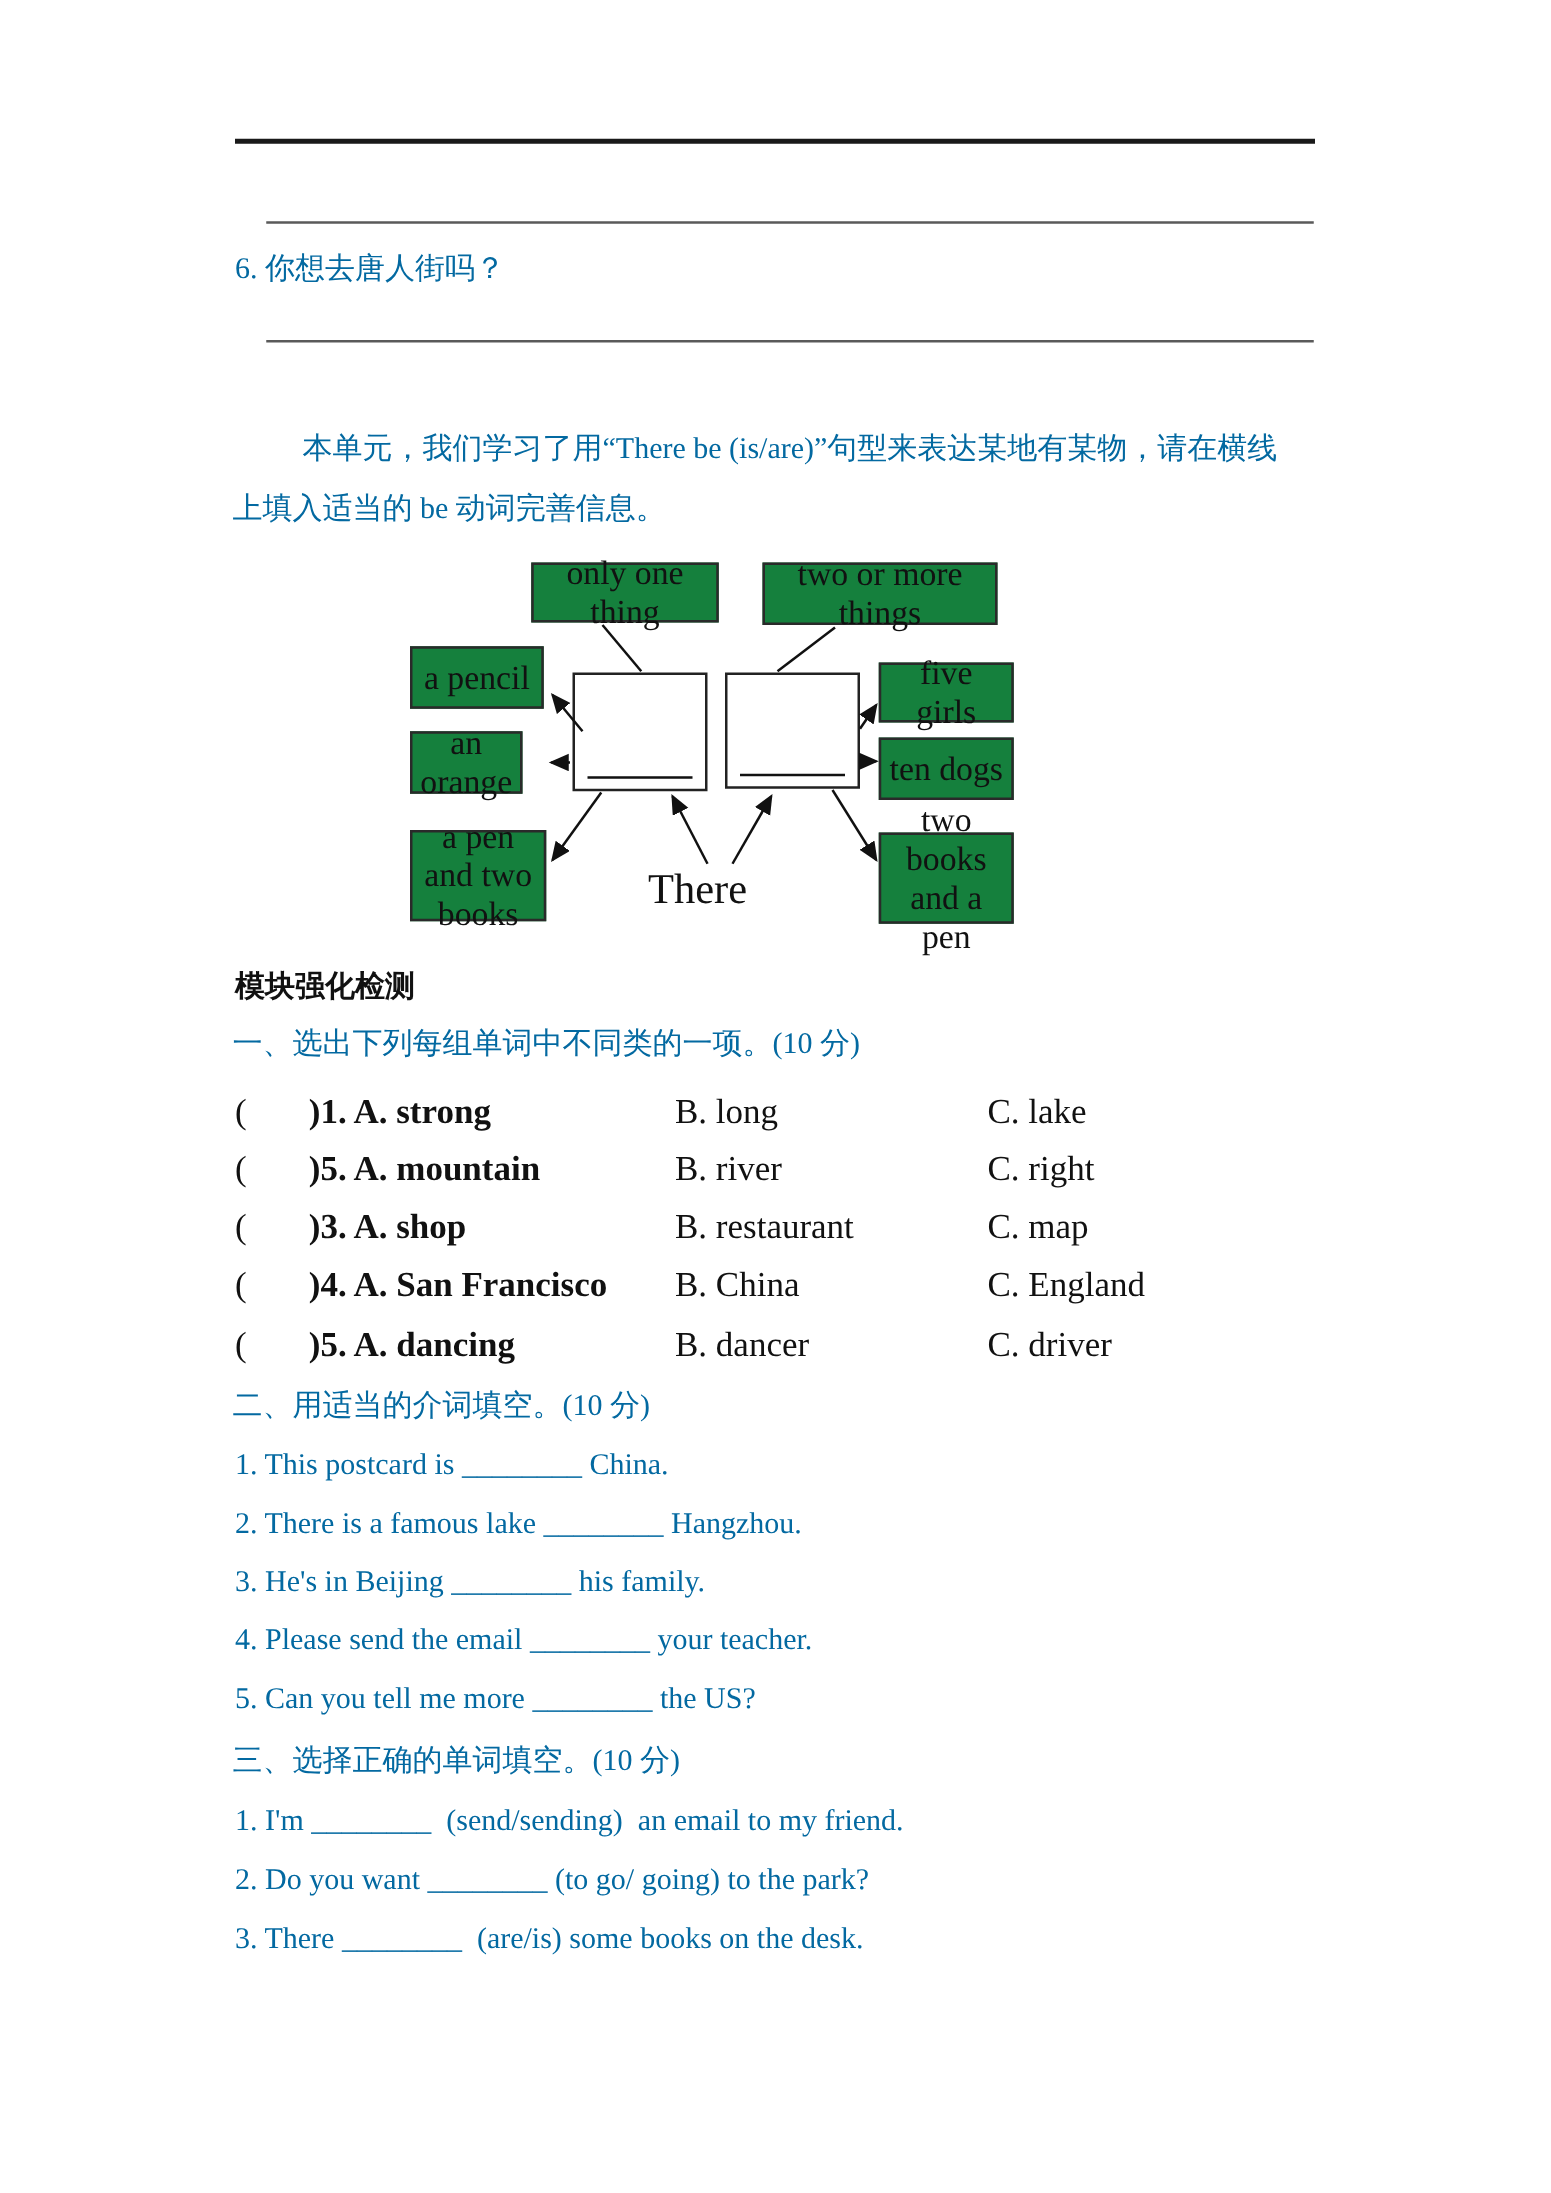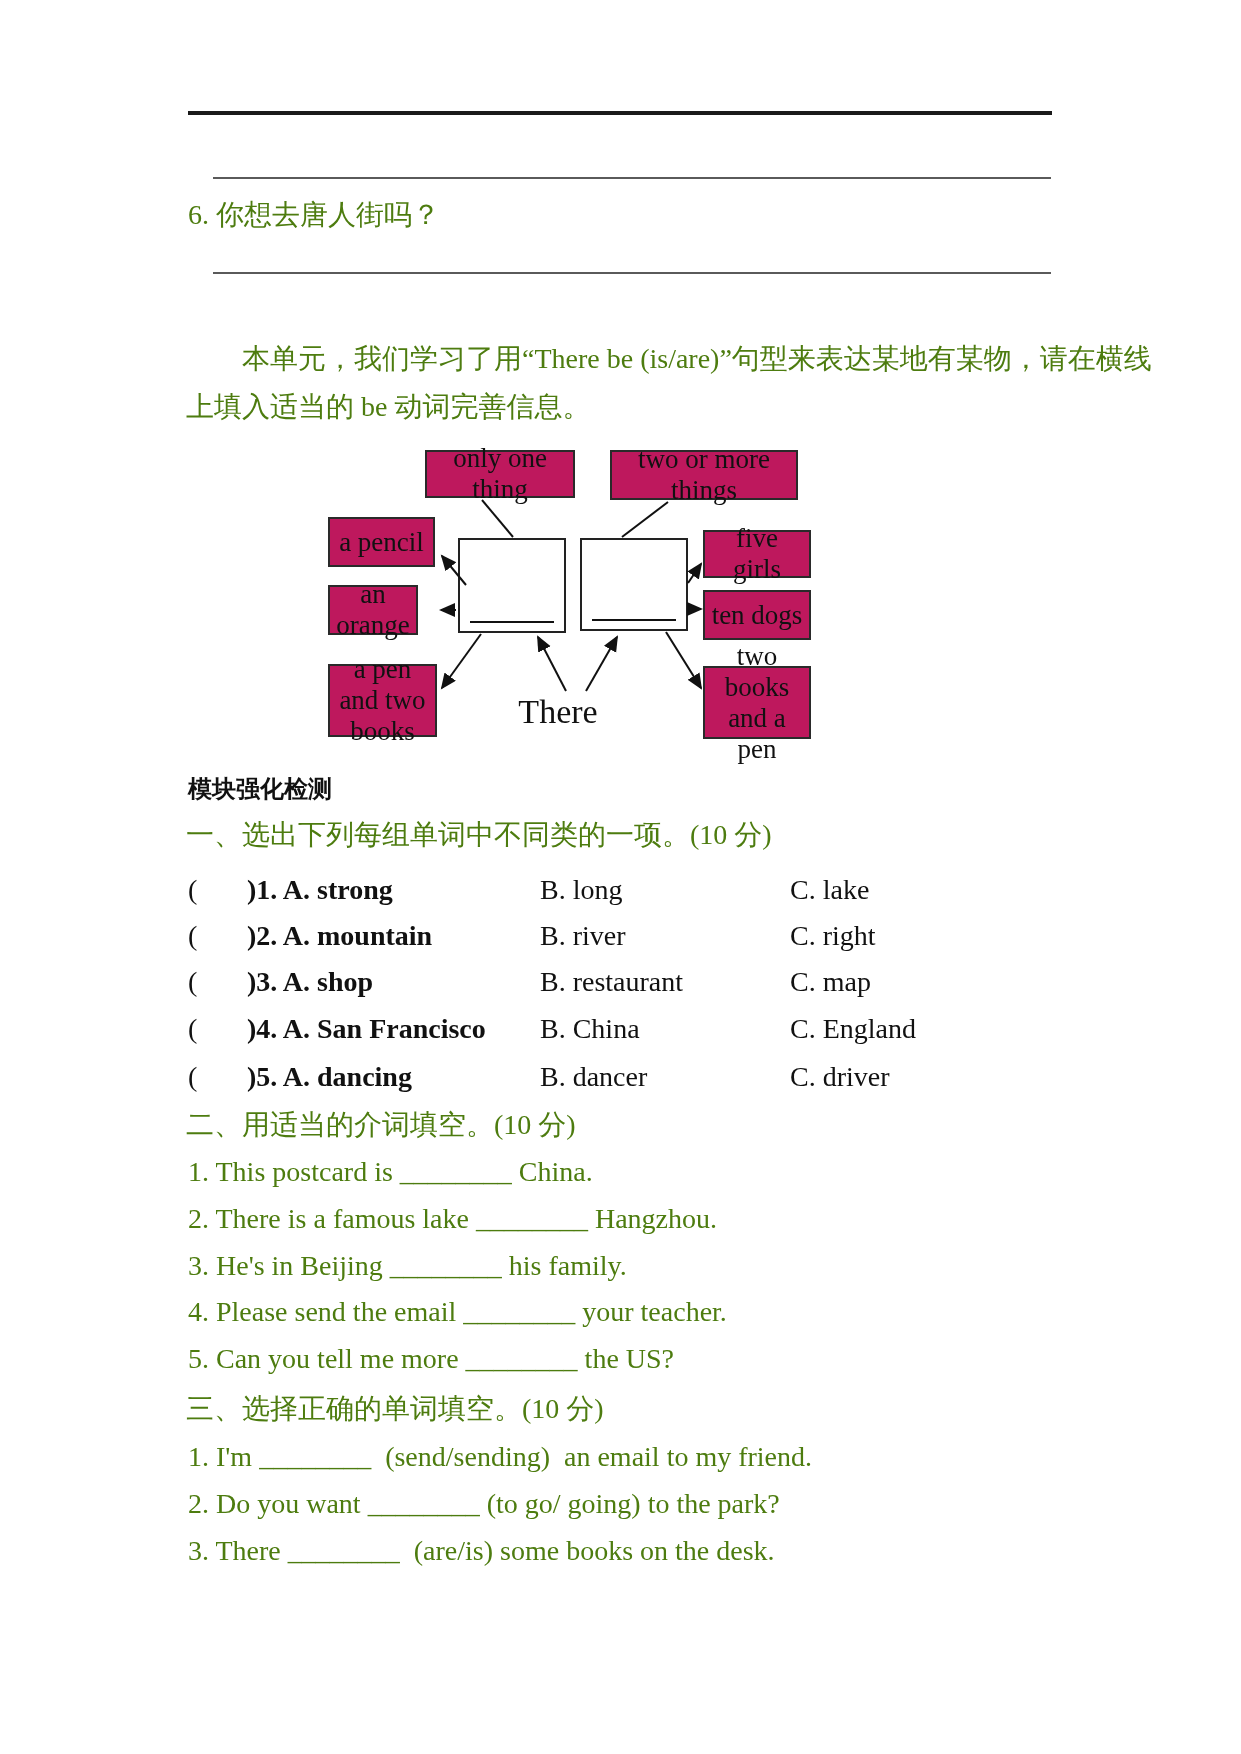--- a/index.html
+++ b/index.html
@@ -6,24 +6,24 @@
   .page{
     position:relative;
     width:1241px;height:1754px;
     background:#ffffff;
     font-family:"Liberation Serif","DejaVu Serif",serif;
     color:#111;
     overflow:hidden;
   }
   .txt{
     position:absolute;
-    font-size:28px;
+    font-size:24px;
     line-height:34px;
     white-space:pre;
-    color:#4d7c0f;
+    color:#0369a1;
   }
   .hr-thick{
     position:absolute;
     left:188px;top:111px;width:864px;height:4px;
     background:#1a1a1a;
   }
   .writing-line{
     position:absolute;
     left:213px;width:838px;height:0;
     border-bottom:2px solid #5a5a5a;
@@ -32,21 +32,21 @@
     position:absolute;
     left:188px;width:864px;
     text-align:left;
     font-weight:bold;
     font-size:24px;
   }
   
   .dbox{
     position:absolute;
     border:2px solid #2a2a2a;
-    background:#be185d;
+    background:#15803d;
     display:flex;
     align-items:center;
     justify-content:center;
     text-align:center;
     font-size:27px;
     line-height:31px;
     padding:2px 4px;
     box-sizing:border-box;
   }
   .dsquare{
@@ -136,21 +136,21 @@
   <div class="txt" style="left:186px;top:818px">一、选出下列每组单词中不同类的一项。(10 分)</div>
 
   <div class="row" style="top:873px">
     <span class="col-paren">(</span>
     <span class="col-a">)1. A. strong</span>
     <span class="col-b">B. long</span>
     <span class="col-c">C. lake</span>
   </div>
   <div class="row" style="top:919px">
     <span class="col-paren">(</span>
-    <span class="col-a">)2. A. mountain</span>
+    <span class="col-a">)5. A. mountain</span>
     <span class="col-b">B. river</span>
     <span class="col-c">C. right</span>
   </div>
   <div class="row" style="top:965px">
     <span class="col-paren">(</span>
     <span class="col-a">)3. A. shop</span>
     <span class="col-b">B. restaurant</span>
     <span class="col-c">C. map</span>
   </div>
   <div class="row" style="top:1012px">

